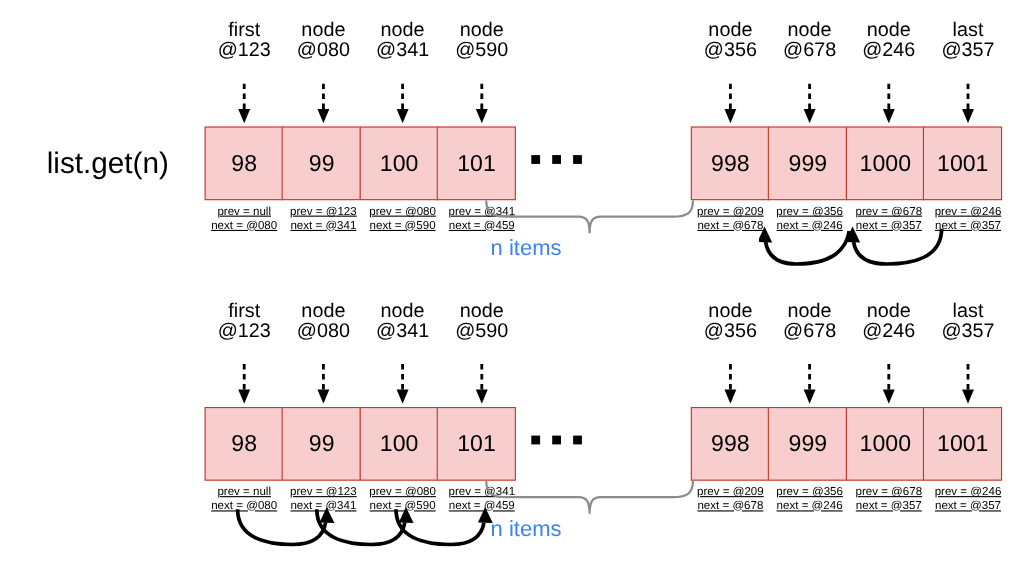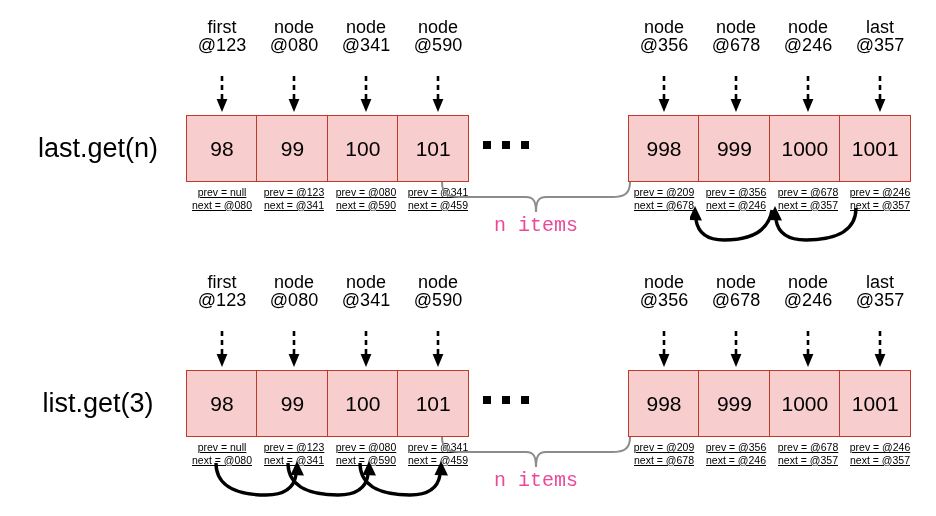--- a/index.html
+++ b/index.html
@@ -99,37 +99,36 @@
     width: 8px;
     height: 8px;
     background: #000;
   }
 
   
   .brace-wrap { position: absolute; }
   .brace-label {
     position: absolute;
     width: 180px;
-    text-align: center;
+    text-align: left;
     font-size: 20px;
     line-height: 24px;
-    color: #ec4899;
+    color: #3b82f6;
     white-space: nowrap;
-    font-family: Liberation Mono, monospace;
   }
 
   
   .curves { position: absolute; }
 </style>
 </head>
 <body>
 
 <div class="row" style="top:0px;">
 
-  <div class="op-label">last.get(n)</div>
+  <div class="op-label">list.get(n)</div>
 
   <div class="caption" style="left:190px; top:18px;">
     <span class="l1">first</span>
     <span class="l2">@123</span>
   </div>
   <div class="caption" style="left:262px; top:18px;">
     <span class="l1">node</span>
     <span class="l2">@080</span>
   </div>
   <div class="caption" style="left:334px; top:18px;">
@@ -254,21 +253,20 @@
     <path d="M166,4 C166,30 140,36 116,36 C96,36 88,28 86,16" fill="none" stroke="#000" stroke-width="3.4"></path>
     <polygon points="85,2 78.5,16 92,16.5" fill="#000"></polygon>
     <path d="M82,6 C78,30 56,36 34,36 C16,36 8,28 6,16" fill="none" stroke="#000" stroke-width="3.4"></path>
     <polygon points="5,2 -1.5,16 12,16.5" fill="#000"></polygon>
   </svg>
 
 </div>
 
 <div class="row" style="top:255px;">
 
-  <div class="op-label">list.get(3)</div>
 
   <div class="caption" style="left:190px; top:18px;">
     <span class="l1">first</span>
     <span class="l2">@123</span>
   </div>
   <div class="caption" style="left:262px; top:18px;">
     <span class="l1">node</span>
     <span class="l2">@080</span>
   </div>
   <div class="caption" style="left:334px; top:18px;">

